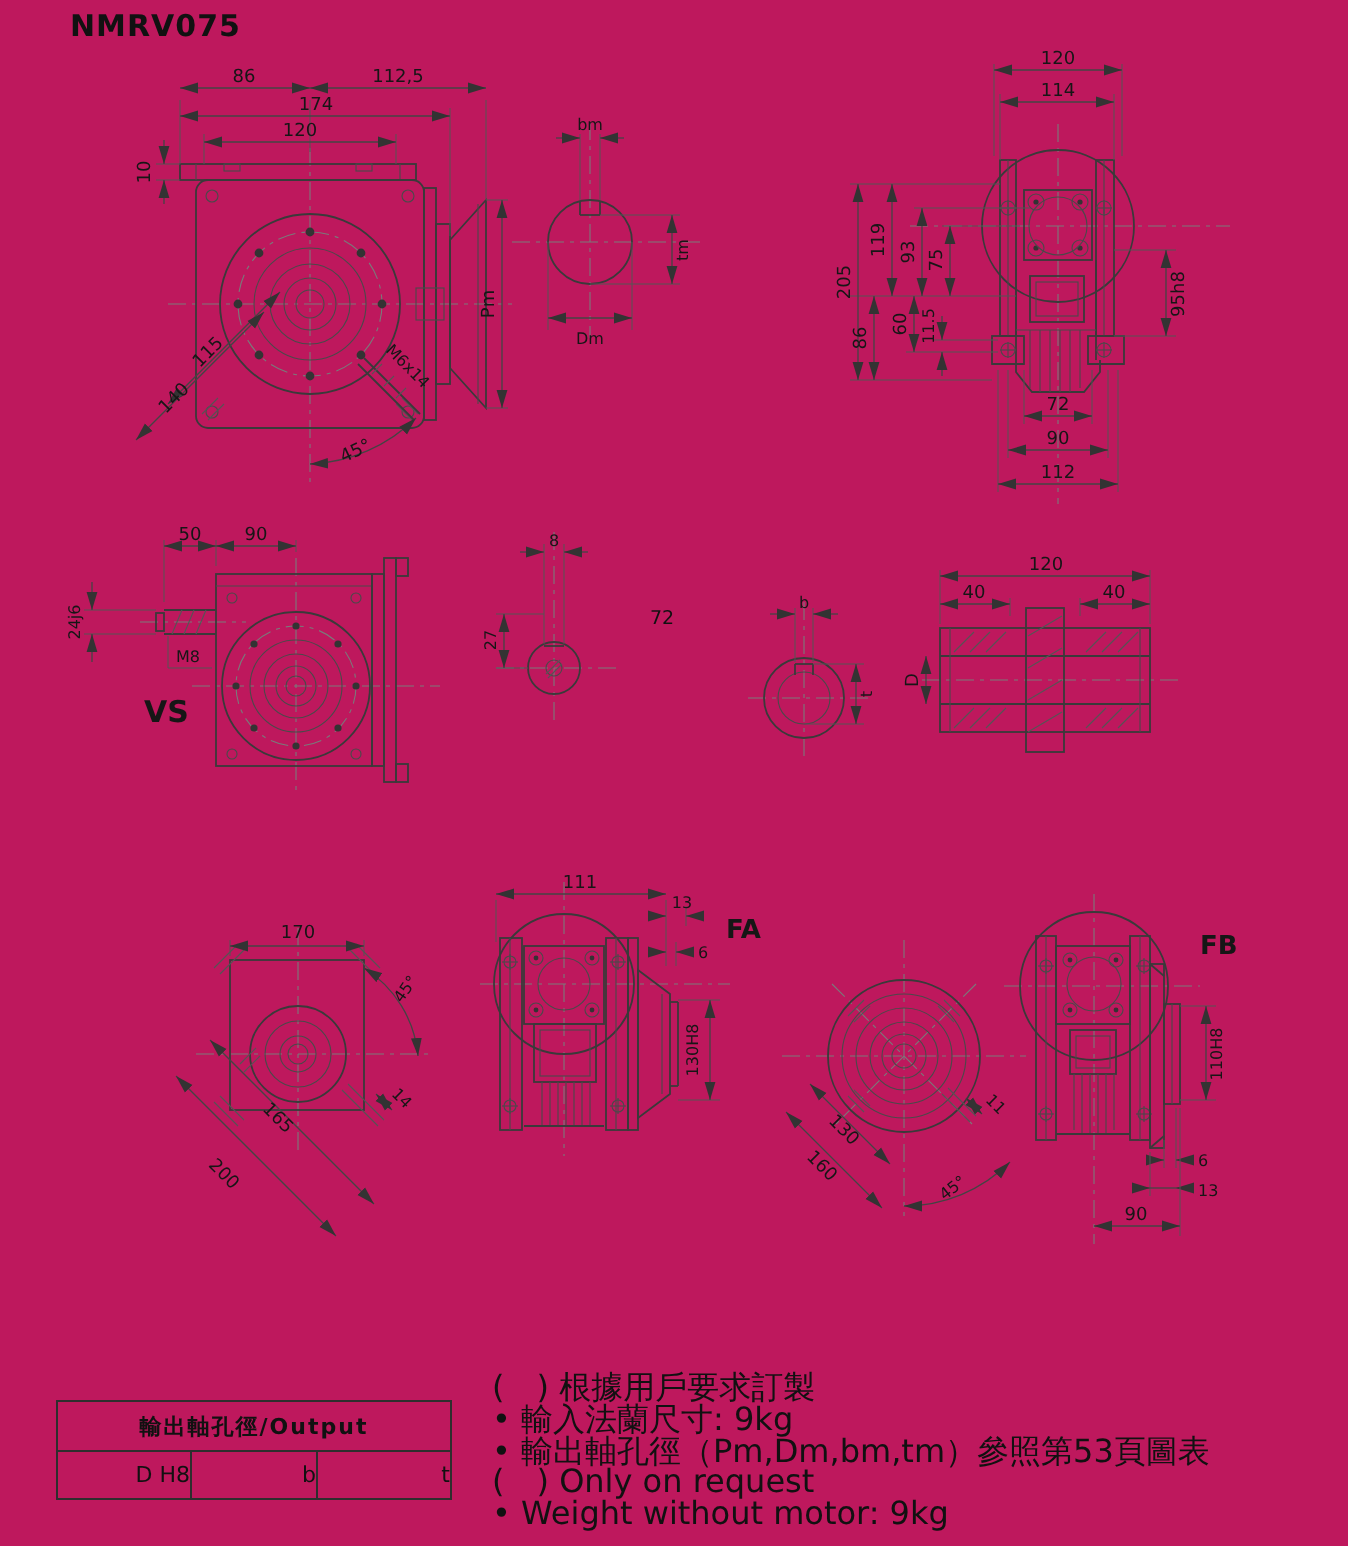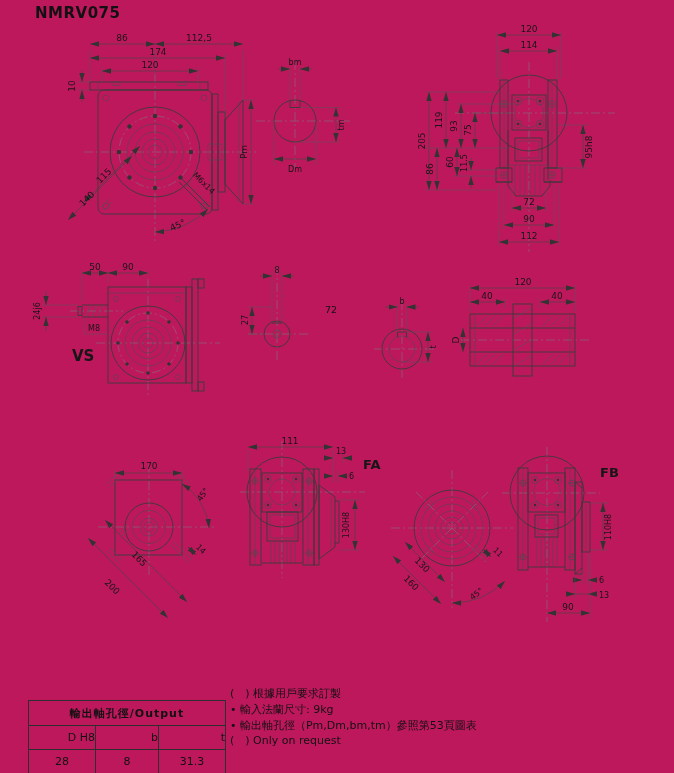--- a/index.html
+++ b/index.html
@@ -21,21 +21,21 @@
   .hat{stroke:#555;stroke-width:0.55;fill:none;}
   .dot{fill:#333;stroke:none;}
   
   .outtab{border-collapse:collapse;font-size:11px;color:#111;}
   .outtab th,.outtab td{border:1px solid #2e2e2e;text-align:center;padding:0;margin-left:36px;}
   .outtab .hd{height:24px;font-weight:bold;letter-spacing:1px;}
   .outtab th{height:23px;font-weight:normal;text-align:right;}
   .outtab td{height:23px;}
   .c1{width:66px}.c2{width:62px}.c3{width:66px}
   
-  .notes{font-size:11px;line-height:15.8px;color:#111;white-space:nowrap;}
+  .notes{font-size:16px;line-height:15.8px;color:#111;white-space:nowrap;margin-left:16px;}
 </style>
 </head>
 <body>
 
 <div class="page">
 
   <div class="abs title" style="left:35px;top:4px;">NMRV075</div>
 
   <svg class="abs" style="left:58px;top:24px;" width="202" height="232" viewBox="0 0 202 232">
     <defs>
@@ -673,28 +673,24 @@
   <table class="outtab abs" style="left:28px;top:700px;">
     <tbody>
       <tr>
           <td class="hd" colspan="3">輸出軸孔徑/Output</td>
         </tr>
       <tr>
         <th class="c1">D H8</th>
         <th class="c2">b</th>
         <th class="c3">t</th>
       </tr>
-      <tr>
-        <td>28</td>
-        <td>8</td>
-        <td>31.3</td>
-      </tr>
     </tbody>
   </table>
 
   <div class="notes abs" style="left:230px;top:686px;">
     <div>(　) 根據用戶要求訂製</div>
     <div>• 輸入法蘭尺寸: 9kg</div>
     <div>• 輸出軸孔徑（Pm,Dm,bm,tm）參照第53頁圖表</div>
     <div>(　) Only on request</div>
+    <div>• Weight without motor: 9kg</div>
   </div>
 
 </div>
 
 </body></html>

